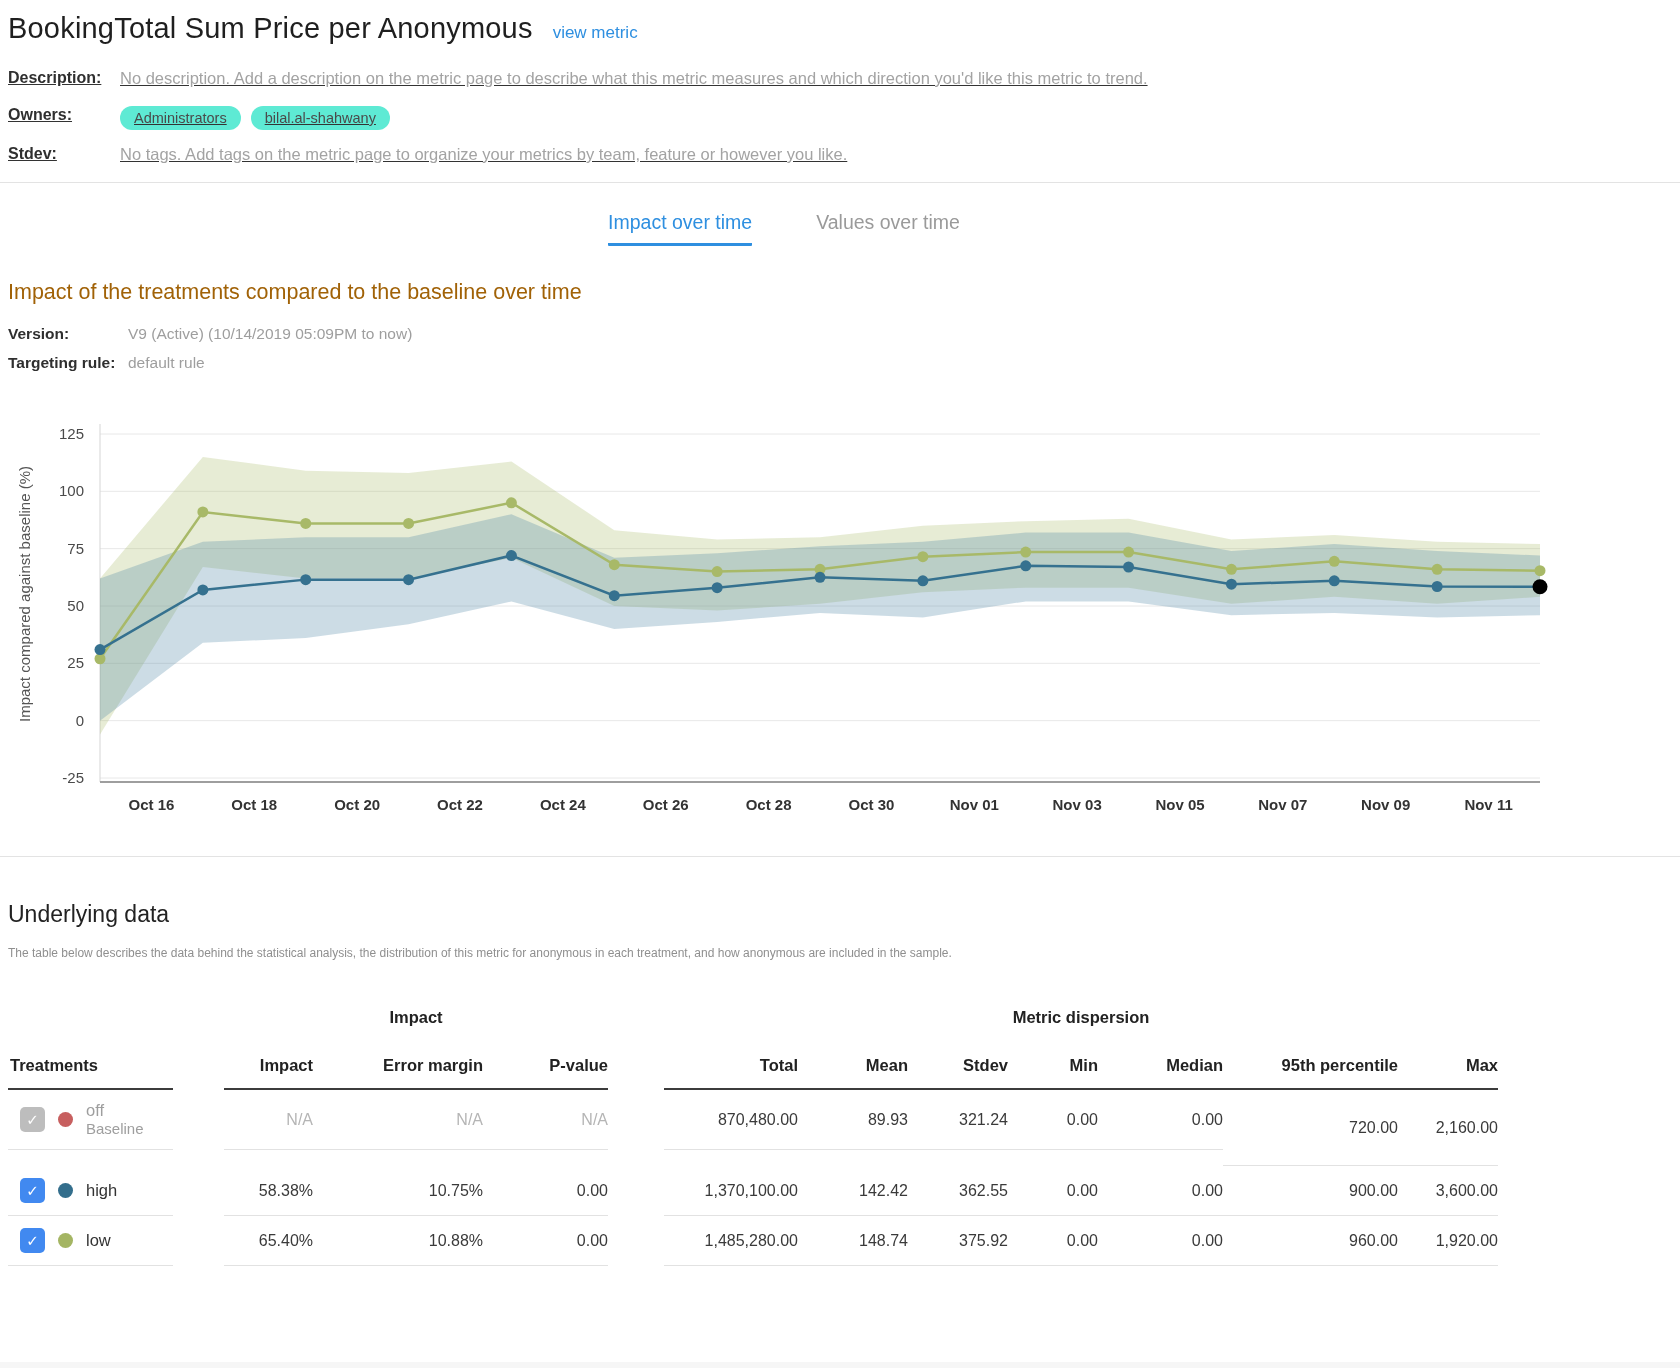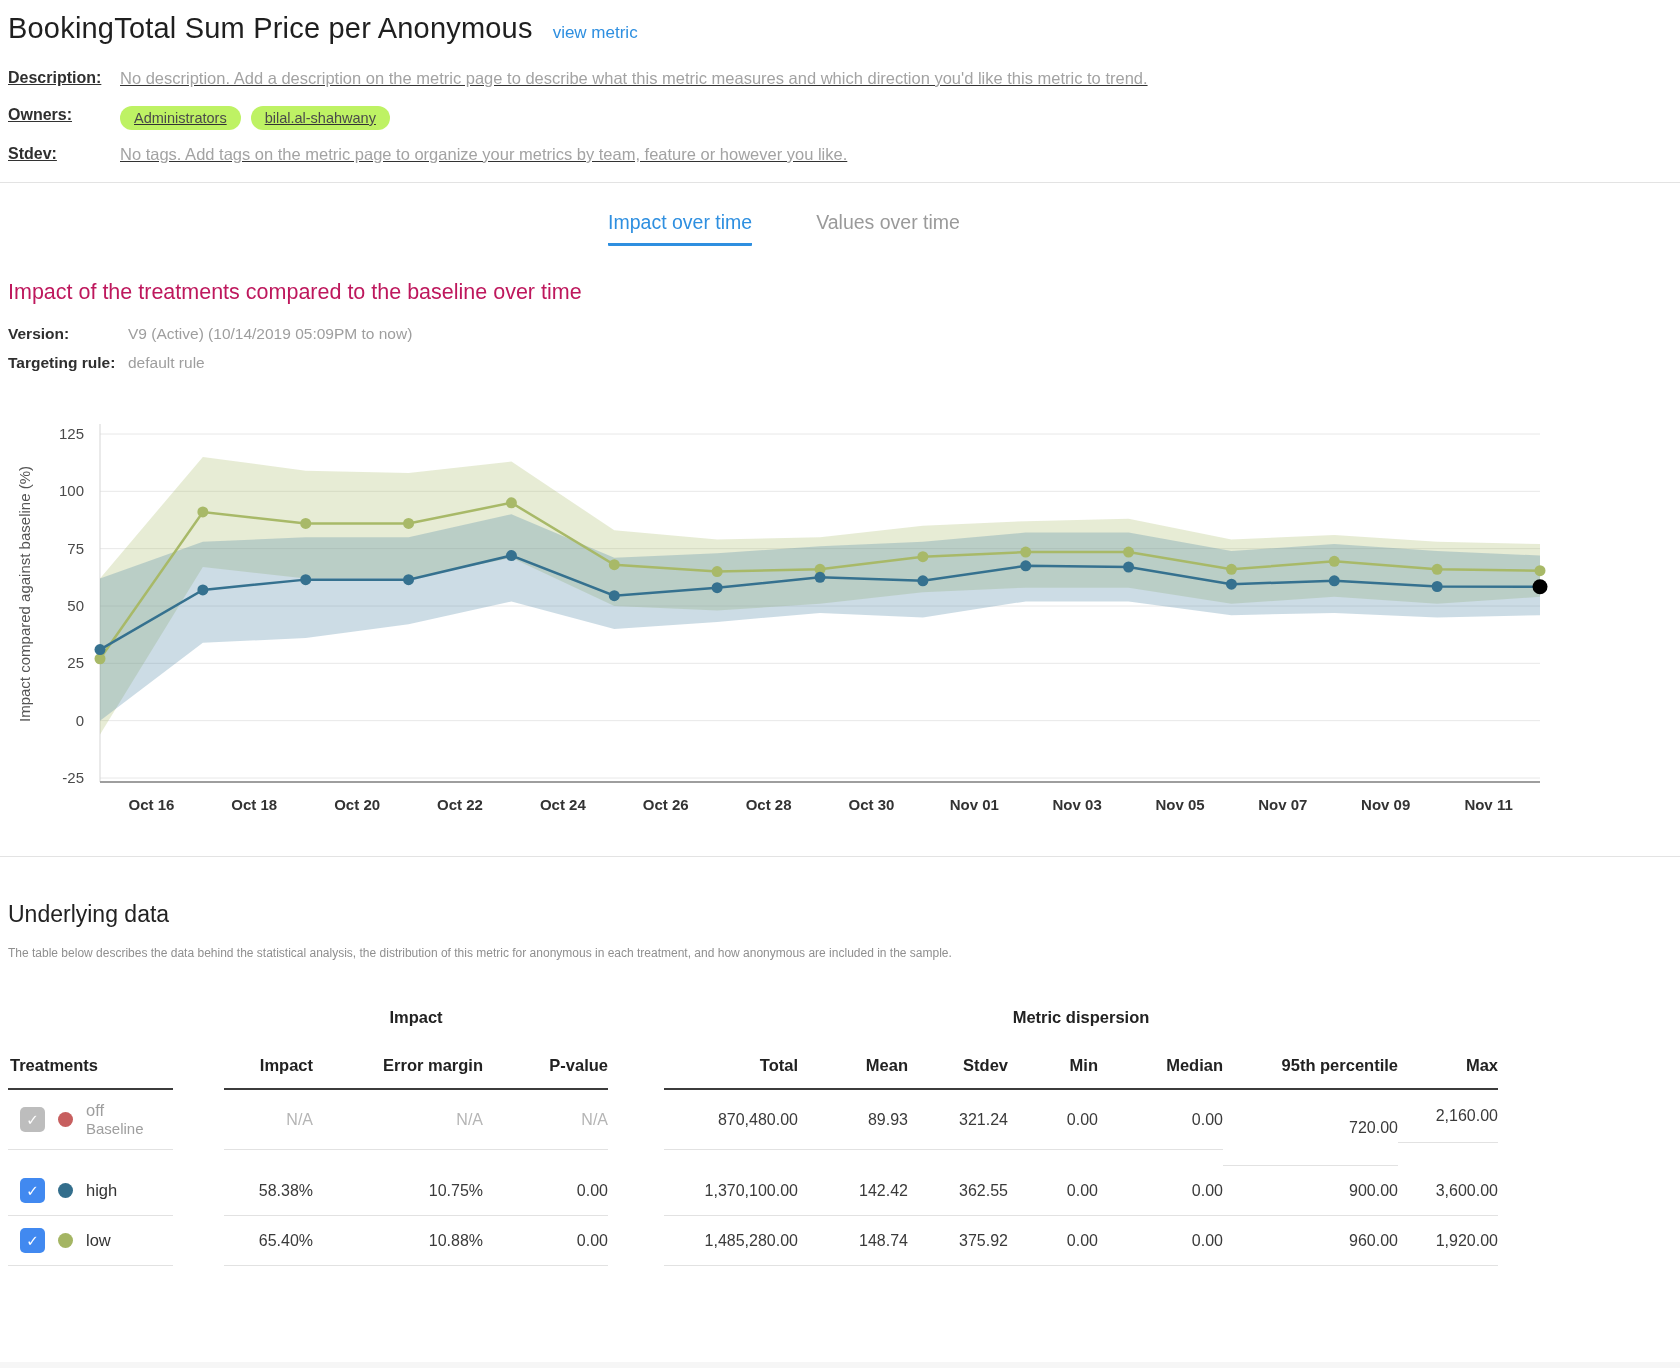--- a/index.html
+++ b/index.html
@@ -10,30 +10,30 @@
   
   .title-row { display:flex; align-items:baseline; gap:20px; }
   .metric-title { font-size:29px; font-weight:normal; color:#1f1f1f; letter-spacing:.2px; }
   .view-metric { font-size:17px; color:#2e8fe0; text-decoration:none; cursor:pointer; }
 
   .meta { margin-top:24px; }
   .meta-row { display:flex; align-items:flex-start; margin-bottom:15px; min-height:22px;text-decoration:underline; }
   .meta-label { width:112px; font-size:16px; font-weight:bold; color:#2f2f2f; flex:none; }
   .meta-value { font-size:16.5px; color:#a3a3a3; }
   .pills { display:flex; gap:10px; }
-  .pill { background:#bef264; color:#4a4a4a; font-size:14.5px; padding:4px 14px; border-radius:13px; }
+  .pill { background:#5eead4; color:#4a4a4a; font-size:14.5px; padding:4px 14px; border-radius:13px; }
 
   .hr { border:none; border-top:1px solid #e3e3e3; margin:14px 0 0 -8px; width:1680px; }
 
   
   .tabs { margin-top:28px; width:1552px; display:flex; justify-content:center; gap:64px; }
   .tab { font-size:19.5px; color:#9a9a9a; padding-bottom:9px; cursor:pointer; }
   .tab.active { color:#2e8fe0; border-bottom:3px solid #2e8fe0; border-radius:1px; }
 
-  .section-heading { margin-top:34px; font-size:21.5px; color:#be185d; }
+  .section-heading { margin-top:34px; font-size:21.5px; color:#a16207; }
   .kv { display:flex; margin-top:20px; }
   .kv + .kv { margin-top:11px; }
   .kv-label { width:120px; font-size:15.5px; font-weight:bold; color:#2f2f2f; flex:none; }
   .kv-value { font-size:15.5px; color:#9e9e9e; }
 
   .chart-wrap { margin-top:12px; margin-left:-8px; }
 
   .section2-heading { font-size:23px; color:#222; margin-top:44px; }
   .section2-desc { font-size:12px; color:#8f8f8f; margin-top:18px; }
 
@@ -213,21 +213,21 @@
       <div class="tc td num muted" style="height: 60px;">N/A</div>
       <div class="tc td num muted" style="height: 60px;">N/A</div>
       <div class="tc td num muted" style="height: 60px;">N/A</div>
       <div class="tc td spacer" style="height: 60px;"></div>
       <div class="tc td num" style="height: 60px;">870,480.00</div>
       <div class="tc td num" style="height: 60px;">89.93</div>
       <div class="tc td num" style="height: 60px;">321.24</div>
       <div class="tc td num" style="height: 60px;">0.00</div>
       <div class="tc td num" style="height: 60px;">0.00</div>
       <div class="tc td num" style="height: 76px;">720.00</div>
-      <div class="tc td num" style="height: 53px;">2,160.00</div>
+      <div class="tc td num" style="height: 76px;">2,160.00</div>
       <div class="tc td treat" style="height: 50px;">
         <span class="cb blue">✓</span>
         <span class="dot" style="background: rgb(51, 110, 140);"></span>
         <span class="tname">
           <div>high</div>
         </span>
       </div>
       <div class="tc td spacer" style="height: 50px;"></div>
       <div class="tc td num" style="height: 50px;">58.38%</div>
       <div class="tc td num" style="height: 50px;">10.75%</div>

